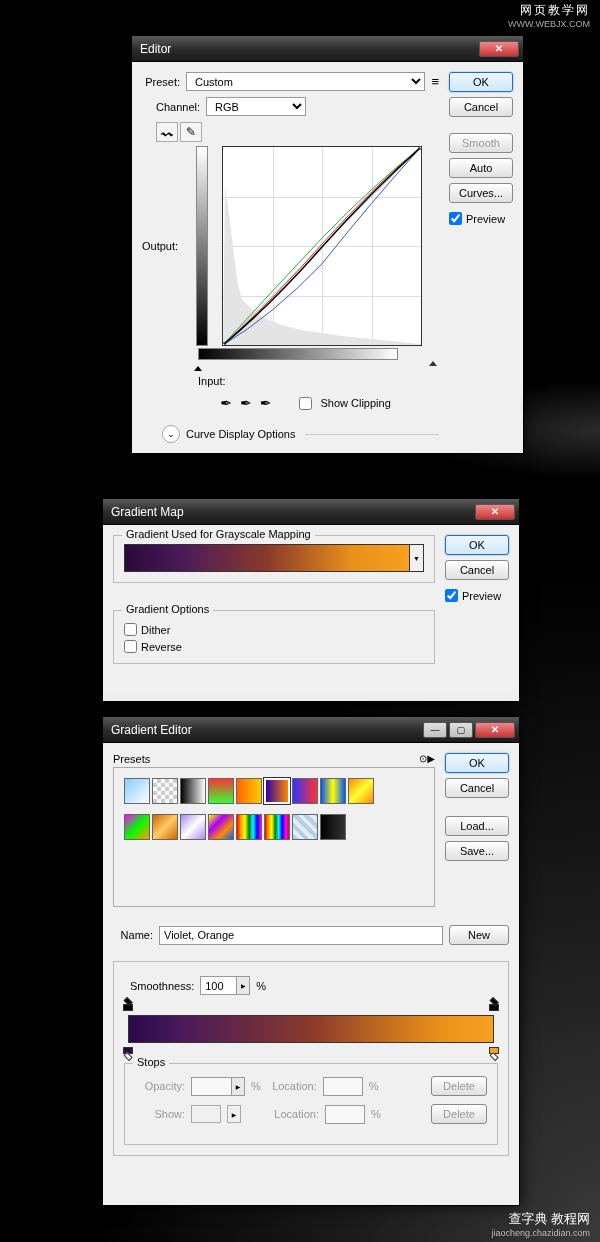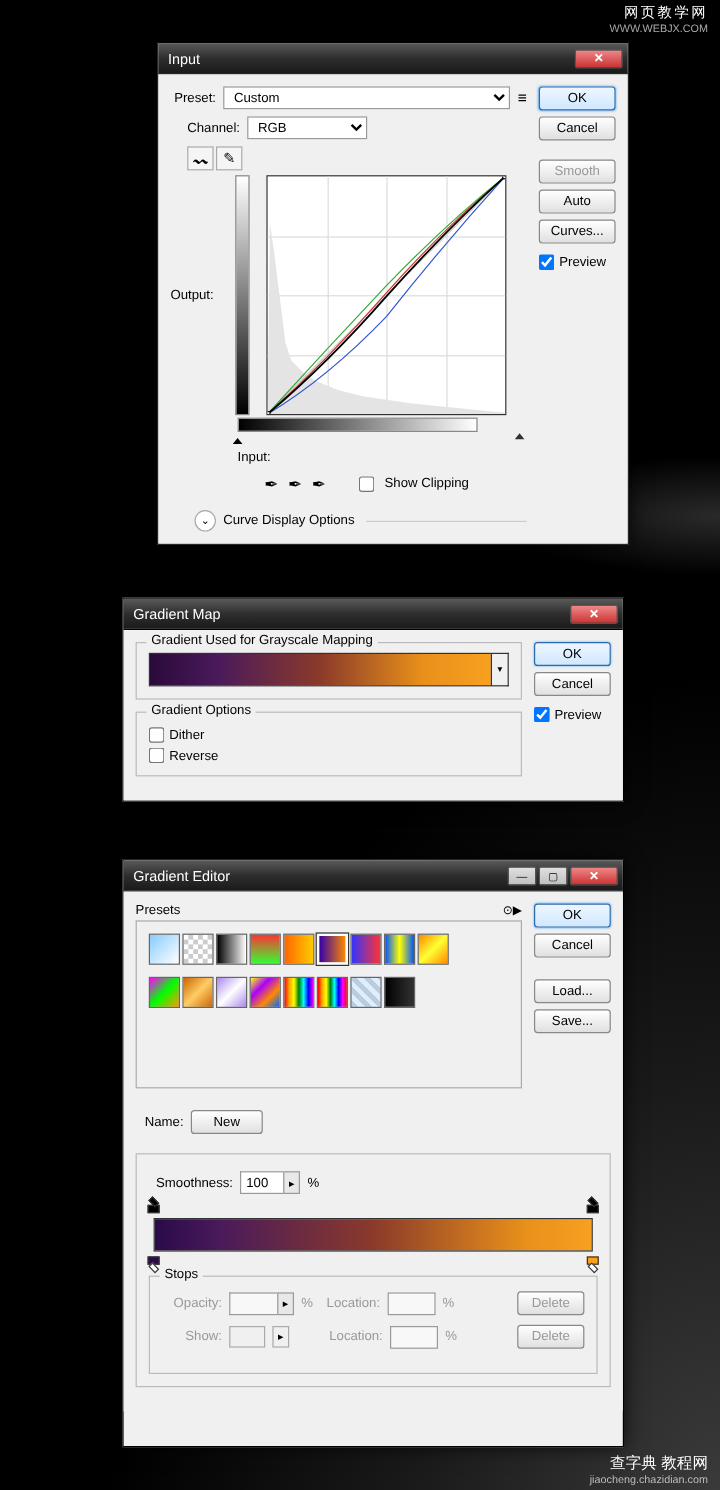--- a/index.html
+++ b/index.html
@@ -52,21 +52,21 @@
     .curve-line { position: absolute; top: 0; left: 0; width: 100%; height: 100%; }
     .bottom-gradient { width: 200px; height: 12px; background: linear-gradient(to right, #000, #fff); border: 1px solid #888; margin-left: 56px; margin-top: 2px; }
     .input-label { margin-left: 56px; text-align: left; margin-top: 2px; }
     .eyedroppers { display: flex; justify-content: center; gap: 8px; align-items: center; margin-top: 8px; margin-left: 30px; }
     .eye { font-size: 14px; }
     .curve-display { display: flex; align-items: center; gap: 6px; margin-top: 14px; margin-left: 20px; }
     .chev-btn { width: 18px; height: 18px; border: 1px solid #aaa; border-radius: 9px; display: flex; align-items: center; justify-content: center; background: #fff; font-size: 9px; }
     
     
     #gradmap-dialog { left: 102px; top: 498px; width: 418px; }
-    .fieldset { border: 1px solid #bbb; padding: 8px 10px 10px; margin-bottom: 10px; position: relative; }
+    .fieldset { border: 1px solid #bbb; padding: 8px 10px 10px; margin-bottom: 27px; position: relative; }
     .fieldset-title { position: absolute; top: -8px; left: 8px; background: #f0f0f0; padding: 0 4px; font-size: 11px; }
     .grad-preview { display: flex; height: 28px; }
     .grad-bar { flex: 1; border: 1px solid #333; background: linear-gradient(to right, #2a0a3a 0%, #4a1a5a 20%, #8a3a2a 50%, #e8901a 80%, #f8a020 100%); }
     .grad-dropdown { width: 14px; border: 1px solid #333; border-left: none; background: #f0f0f0; display: flex; align-items: center; justify-content: center; font-size: 7px; }
     
     
     #gradedit-dialog { left: 102px; top: 716px; width: 418px; height: 490px; }
     .presets-box { border: 1px solid #aaa; padding: 6px; background: #f0f0f0; position: relative; height: 140px; }
     .presets-label { position: absolute; top: -14px; left: 0; font-size: 11px; }
     .presets-flyout { position: absolute; top: -14px; right: 0; font-size: 10px; }
@@ -100,21 +100,21 @@
   <div class="line1">网页教学网</div>
   <div class="line2">WWW.WEBJX.COM</div>
 </div>
 <div class="watermark-bottom">
   <div class="line1">查字典 教程网</div>
   <div class="line2">jiaocheng.chazidian.com</div>
 </div>
 
 <div class="dialog" id="curves-dialog">
   <div class="titlebar">
-    <span class="titlebar-text">Input</span>
+    <span class="titlebar-text">Editor</span>
     <div class="win-btn close"></div>
   </div>
   <div class="dialog-body">
     <div class="left-pane curves-left">
       <div class="row">
         <span class="label" style="width:38px">Preset:</span>
         <select style="flex:1"><option>Custom</option></select>
         <span style="font-size:13px;">≡</span>
       </div>
       <div class="row" style="margin-left:14px;">
@@ -262,20 +262,21 @@
         <div class="btn default">OK</div>
         <div class="btn">Cancel</div>
         <div style="height:8px;"></div>
         <div class="btn">Load...</div>
         <div class="btn">Save...</div>
       </div>
     </div>
 
     <div class="row" style="margin-top:18px;">
       <span class="label" style="width:40px;">Name:</span>
+      <input type="text" style="flex: 1 1 0%;" value="Violet, Orange">
       <div class="btn" style="width:60px;">New</div>
     </div>
 
     <div class="fieldset" style="margin-top:10px; padding-top:14px; flex:1;">
       <div class="row" style="margin-left:6px;">
         <span>Smoothness:</span>
         <div class="smoothness-input">
           <input type="text" value="100" style="">
           <div class="stepper">▶</div>
         </div>

